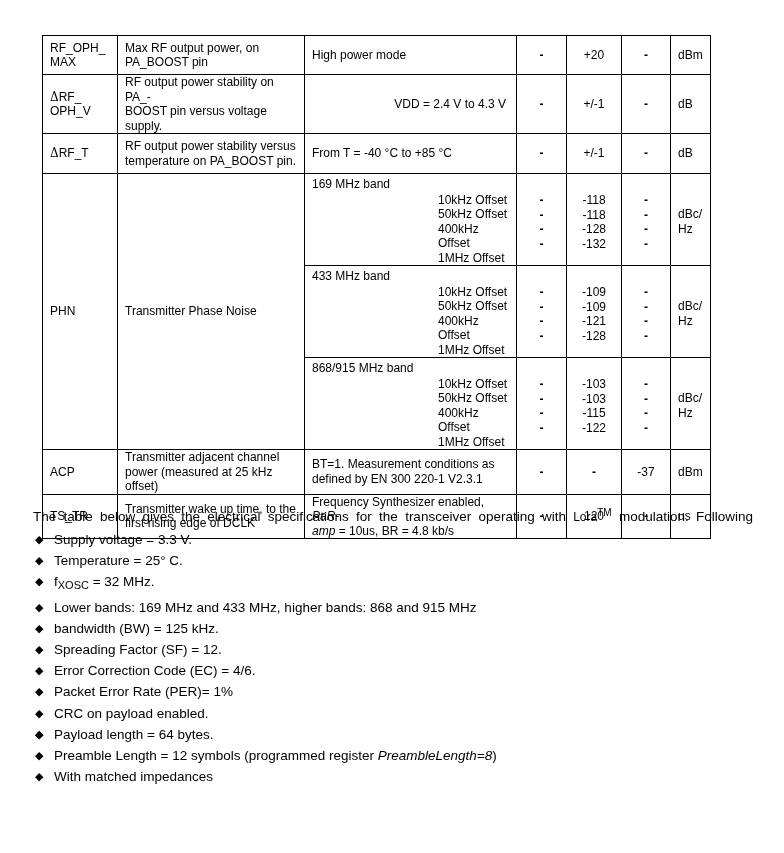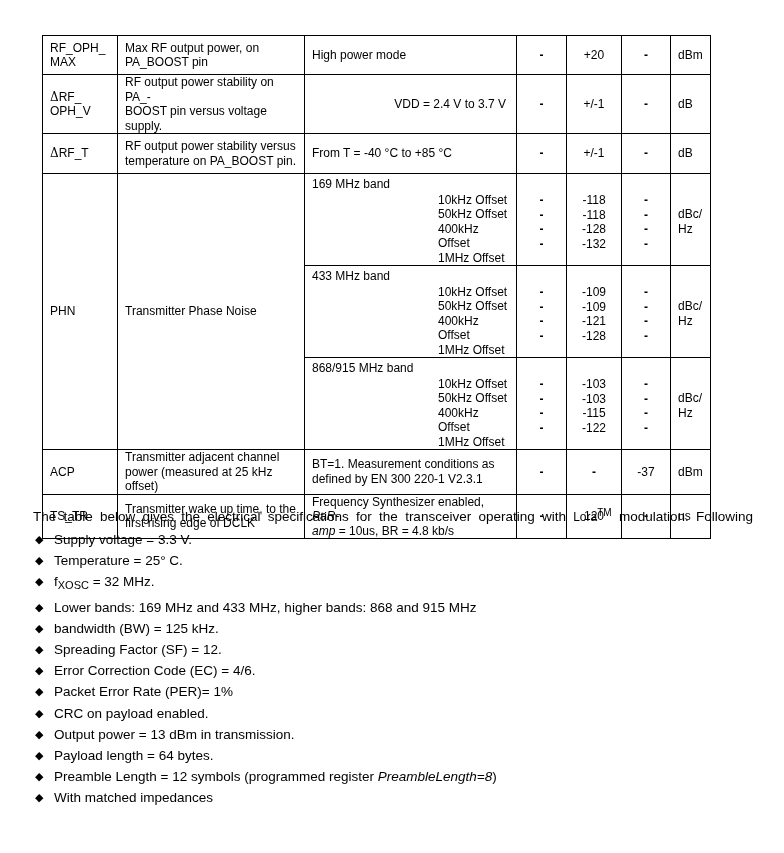--- a/index.html
+++ b/index.html
@@ -91,21 +91,21 @@
 
   <tr class="r2">
     <td>
       <span style="display:block"><span class="delta">Δ</span><span>RF_</span></span>
       <span style="display:block">OPH_V</span>
     </td>
     <td>
       <span style="display:block">RF output power stability on PA_-</span>
       <span style="display:block">BOOST pin versus voltage supply.</span>
     </td>
-    <td class="right">VDD = 2.4 V to 3.7 V</td>
+    <td class="right">VDD = 2.4 V to 4.3 V</td>
     <td class="c-min dash">-</td>
     <td class="c-typ">+/-1</td>
     <td class="c-max dash">-</td>
     <td>dB</td>
   </tr>
 
   <tr class="r3">
     <td>
       <span class="delta">Δ</span><span>RF_T</span>
     </td>
@@ -265,18 +265,18 @@
   <ul class="conds">
     <li><span class="bullet">◆</span><span>Supply voltage = 3.3 V.</span></li>
     <li><span class="bullet">◆</span><span>Temperature = 25° C.</span></li>
     <li><span class="bullet">◆</span><span>f</span><span class="sub">XOSC</span><span> = 32 MHz.</span></li>
     <li><span class="bullet">◆</span><span>Lower bands: 169 MHz and 433 MHz, higher bands: 868 and 915 MHz</span></li>
     <li><span class="bullet">◆</span><span>bandwidth (BW) = 125 kHz.</span></li>
     <li><span class="bullet">◆</span><span>Spreading Factor (SF) = 12.</span></li>
     <li><span class="bullet">◆</span><span>Error Correction Code (EC) = 4/6.</span></li>
     <li><span class="bullet">◆</span><span>Packet Error Rate (PER)= 1%</span></li>
     <li><span class="bullet">◆</span><span>CRC on payload enabled.</span></li>
-    <li><span class="bullet">◆</span><span>Output power = 13 dBm in transmission.</span></li>
+    <li><span class="bullet">◆</span></li>
     <li><span class="bullet">◆</span><span>Payload length = 64 bytes.</span></li>
     <li><span class="bullet">◆</span><span>Preamble Length = 12 symbols (programmed register </span><em>PreambleLength=8</em><span>)</span></li>
     <li><span class="bullet">◆</span><span>With matched impedances</span></li>
   </ul>
 </div>
 
 </body></html>

